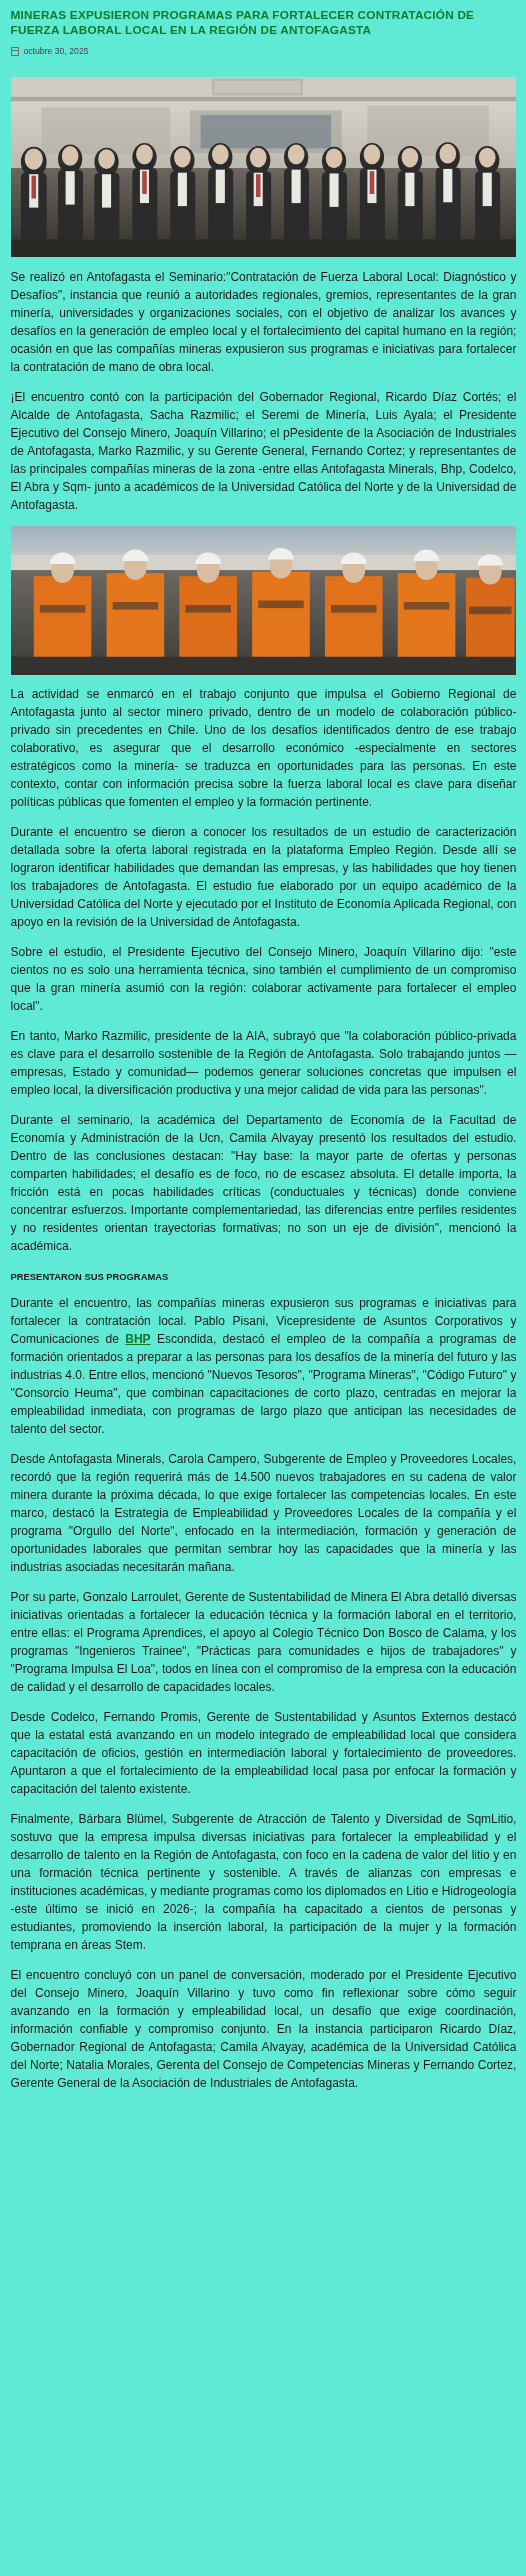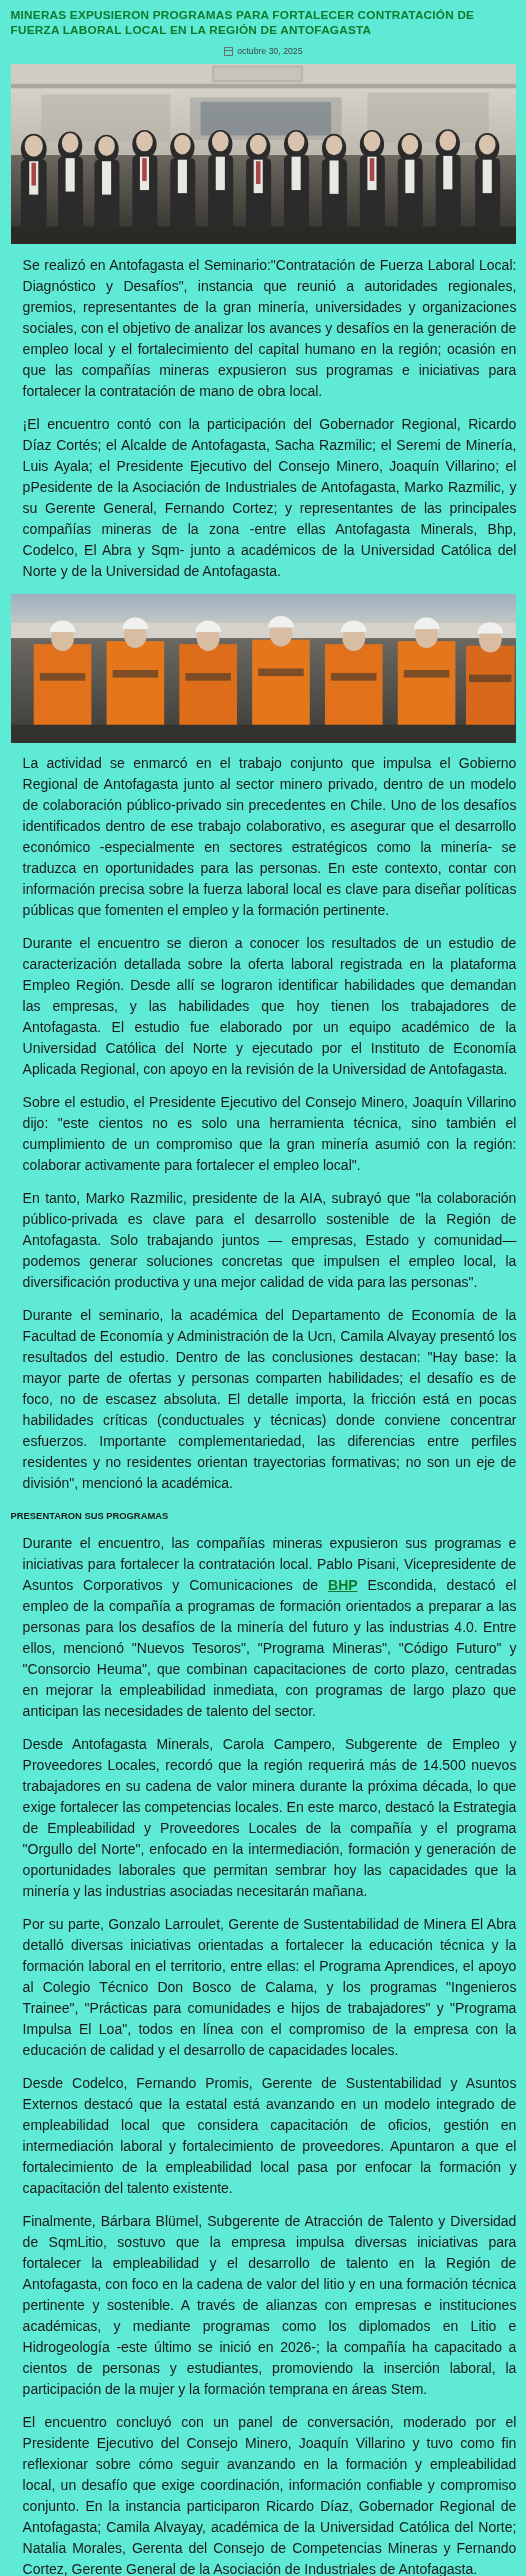--- a/index.html
+++ b/index.html
@@ -23,22 +23,21 @@
     font-weight: bold;
     text-transform: uppercase;
     letter-spacing: 0.2px;
     padding: 7.6px 0 4.5px 0;
     margin: 0;
   }
   .date-row {
     display: flex;
     align-items: center;
     gap: 4.5px;
-    padding: 3px 0 8px 0;
-    justify-content: center;
+    padding: 3px 0 21px 0;
   }
   .cal-icon {
     width: 8.3px;
     height: 8.3px;
     border: 1px solid #6d6d6d;
     border-radius: 0.8px;
     position: relative;
     flex: 0 0 auto;
     margin-top: 0.8px;
   }
@@ -65,25 +64,25 @@
     height: 180px;
     background:
       linear-gradient(to bottom, #d9d9d6 0%, #cfcfca 26%, #bdbdb6 27%, #b3b1a8 40%, #8c857a 41%, #7d7870 55%, #6d6a63 56%, #55544f 72%, #474640 73%, #3a3a35 100%);
   }
   .photo-2 {
     height: 149px;
     background:
       linear-gradient(to bottom, #9aa9b4 0%, #93a2ad 18%, #cfd2cd 19%, #d8d6cf 33%, #e06f18 34%, #e4761c 52%, #c9601a 53%, #6d6a64 66%, #565550 67%, #3f3e3a 100%);
   }
   p.body {
-    font-size: 14px;
+    font-size: 12px;
     line-height: 1.5;
     color: #1b1b1b;
     text-align: justify;
-    margin: 0 0 12px 12px;
+    margin: 0 0 12px 0;
   }
   h2.section {
     font-size: 9.4px;
     font-weight: bold;
     color: #1b1b1b;
     margin: 0 0 3px 0;
     text-align: left;
     text-transform: uppercase;
   }
   h2.section.second {

